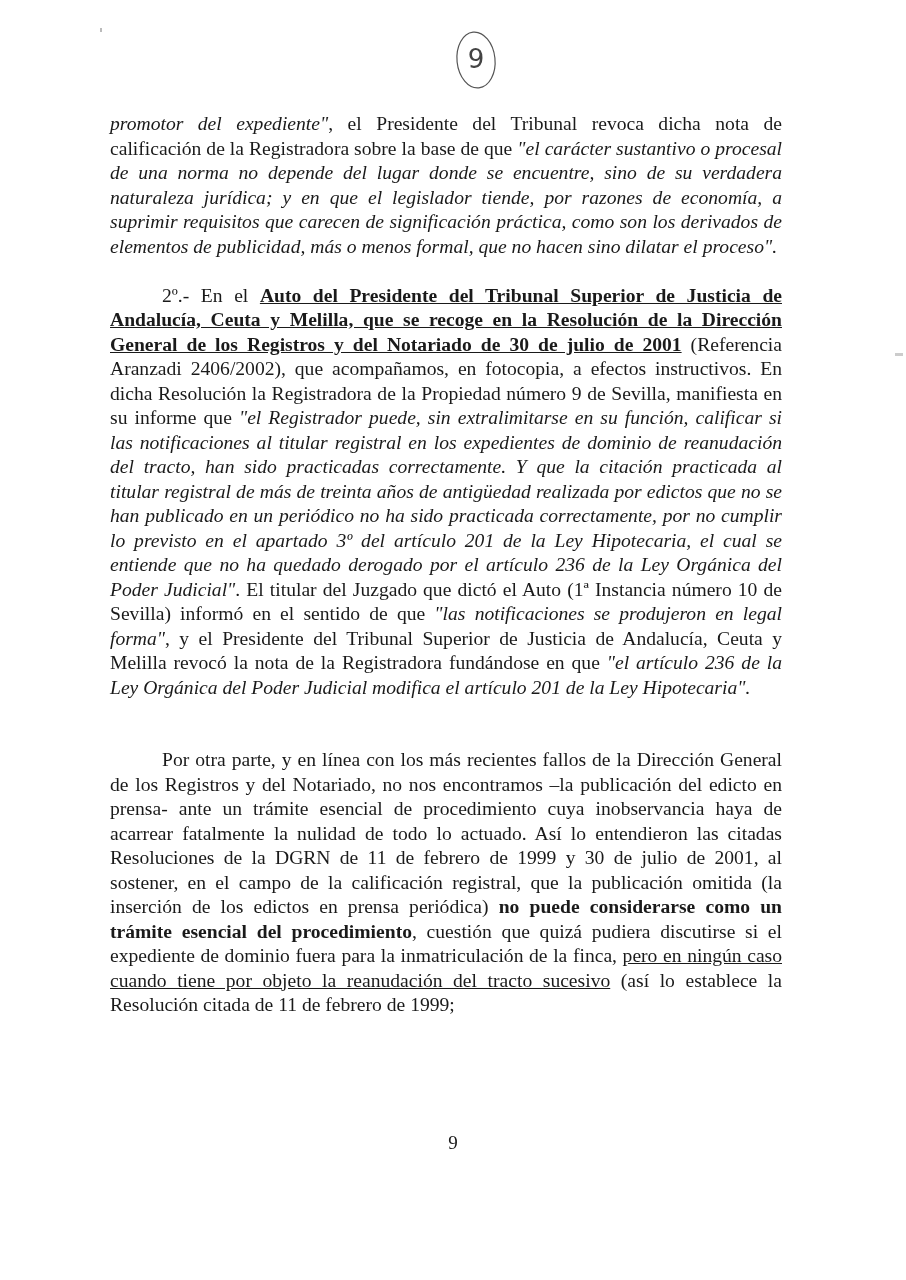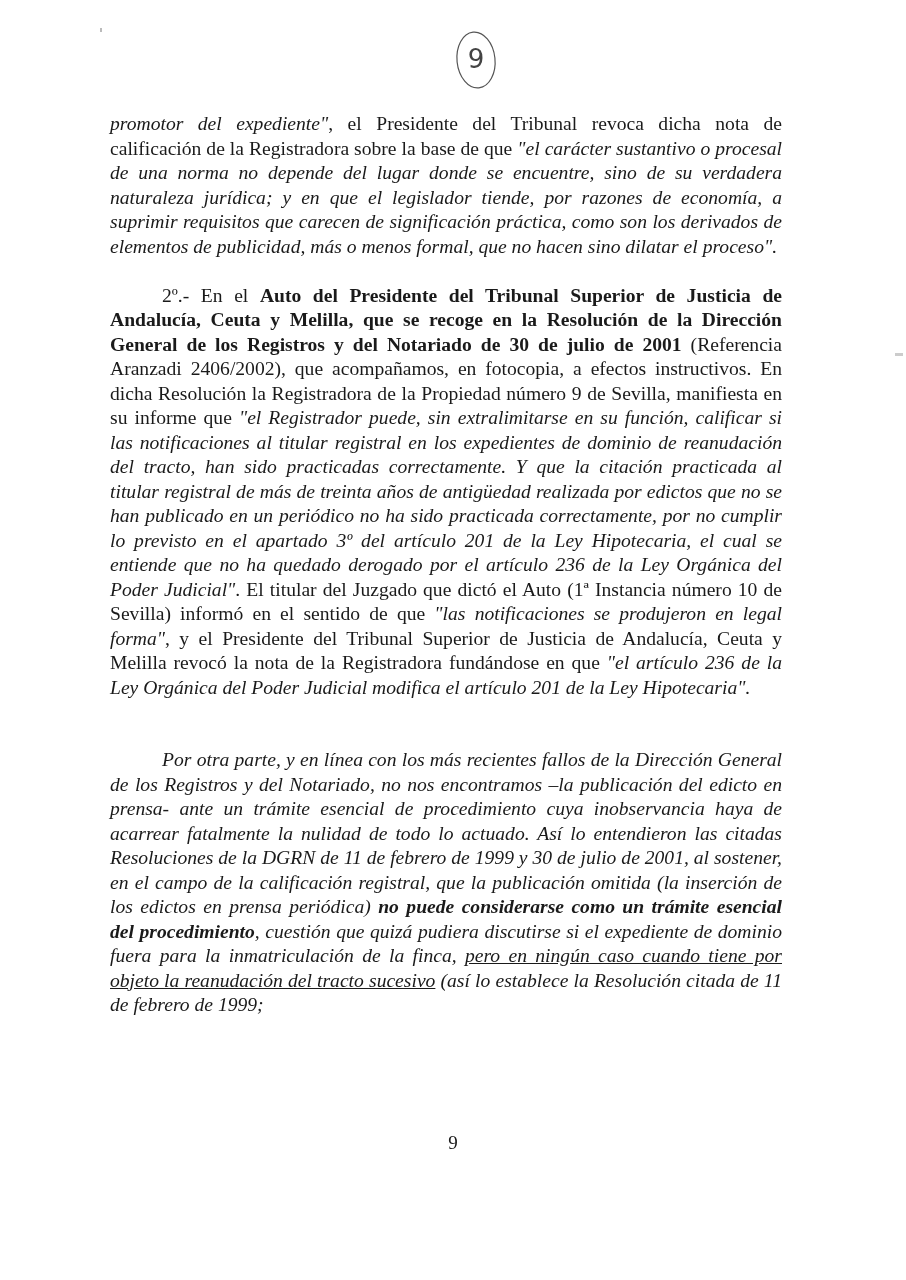--- a/index.html
+++ b/index.html
@@ -14,23 +14,23 @@
   .page-mark svg { width: 48px; height: 72px; }
   .stray-mark { position: absolute; left: 100px; top: 28px; width: 2px; height: 4px; background:#bbb; }
   .stray-mark2 { position: absolute; left: 895px; top: 353px; width: 8px; height: 3px; background:#ccc; }
   .body-text {
     position: absolute; left: 110px; top: 112px; width: 672px;
     font-size: 19.6px; line-height: 24.5px; text-align: justify;
   }
   .body-text p { margin: 0; }
   .para { margin-bottom: 24.5px !important; }
   .indent { text-indent: 52px; }
-  .gap-large { margin-top: 48px !important; font-style: italic; }
+  .gap-large { margin-top: 48px !important; }
   i { font-style: italic; }
-  .bu { font-weight: bold; }
+  .bu { font-weight: bold; text-decoration: underline; }
   .b { font-weight: bold; }
   .u { text-decoration: underline; }
   .page-number {
     position: absolute; left: 0; width: 906px; top: 1132px; text-align: center;
     font-size: 19px;
   }
 </style>
 </head>
 <body>
 

